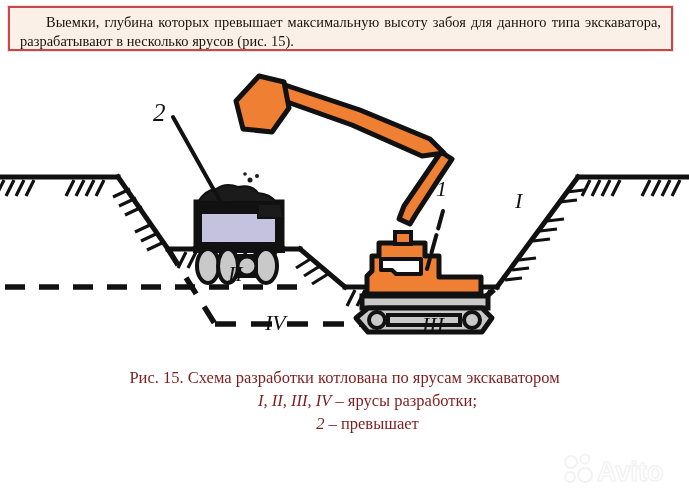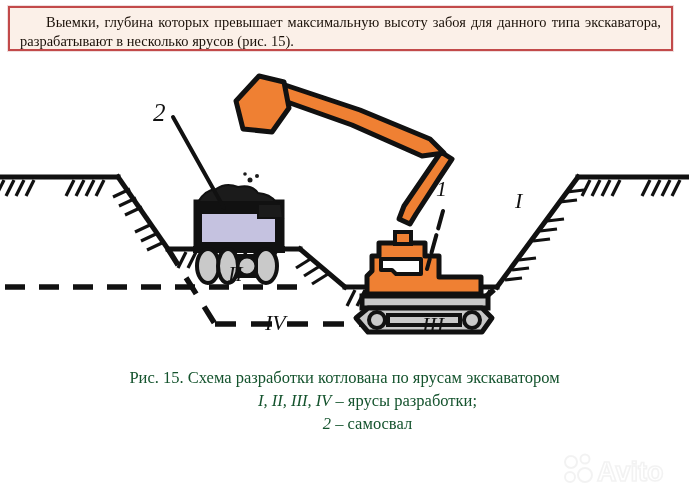--- a/index.html
+++ b/index.html
@@ -50,21 +50,21 @@
   #diagram svg { display: block; }
 
   
   #caption {
     position: absolute;
     left: 0;
     top: 366px;
     width: 689px;
     text-align: center;
     font-family: "Liberation Serif", serif;
-    color: #14532d;
+    color: #7f1d1d;
   }
   .cap-line {
     font-size: 16.5px;
     line-height: 23px;
     white-space: nowrap;
   }
   .cap-legend {
     font-size: 16.5px;
     line-height: 23px;
     padding-left: 46px;
@@ -281,21 +281,21 @@
 
 </svg>
 </div>
 
 <div id="caption">
   <div class="cap-line">Рис. 15. Схема разработки котлована по ярусам экскаватором</div>
   <div class="cap-legend">
     <span class="it">I, II, III, IV</span><span> – </span><span>ярусы разработки;</span>
   </div>
   <div class="cap-legend">
-    <span class="it">2</span><span> – </span><span>самосвал</span>
+    <span class="it">2</span><span> – </span><span>превышает</span>
   </div>
 </div>
 
 <div id="watermark">
   <svg width="118" height="40" viewBox="0 0 118 40" xmlns="http://www.w3.org/2000/svg">
     <g fill="none" stroke="#e6e6e6" stroke-width="2">
       <circle cx="10" cy="11" r="6"></circle>
       <circle cx="24" cy="8" r="4.5"></circle>
       <circle cx="9" cy="26" r="5"></circle>
       <circle cx="24" cy="24" r="7"></circle>

